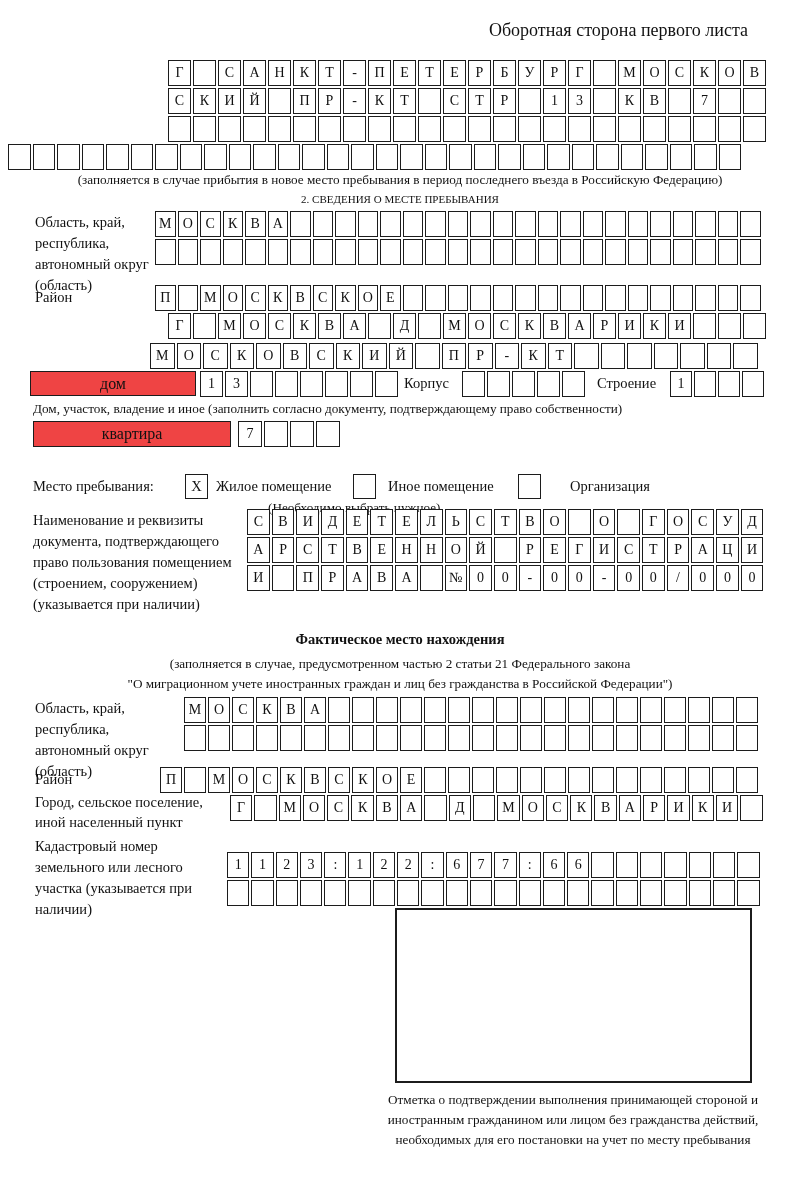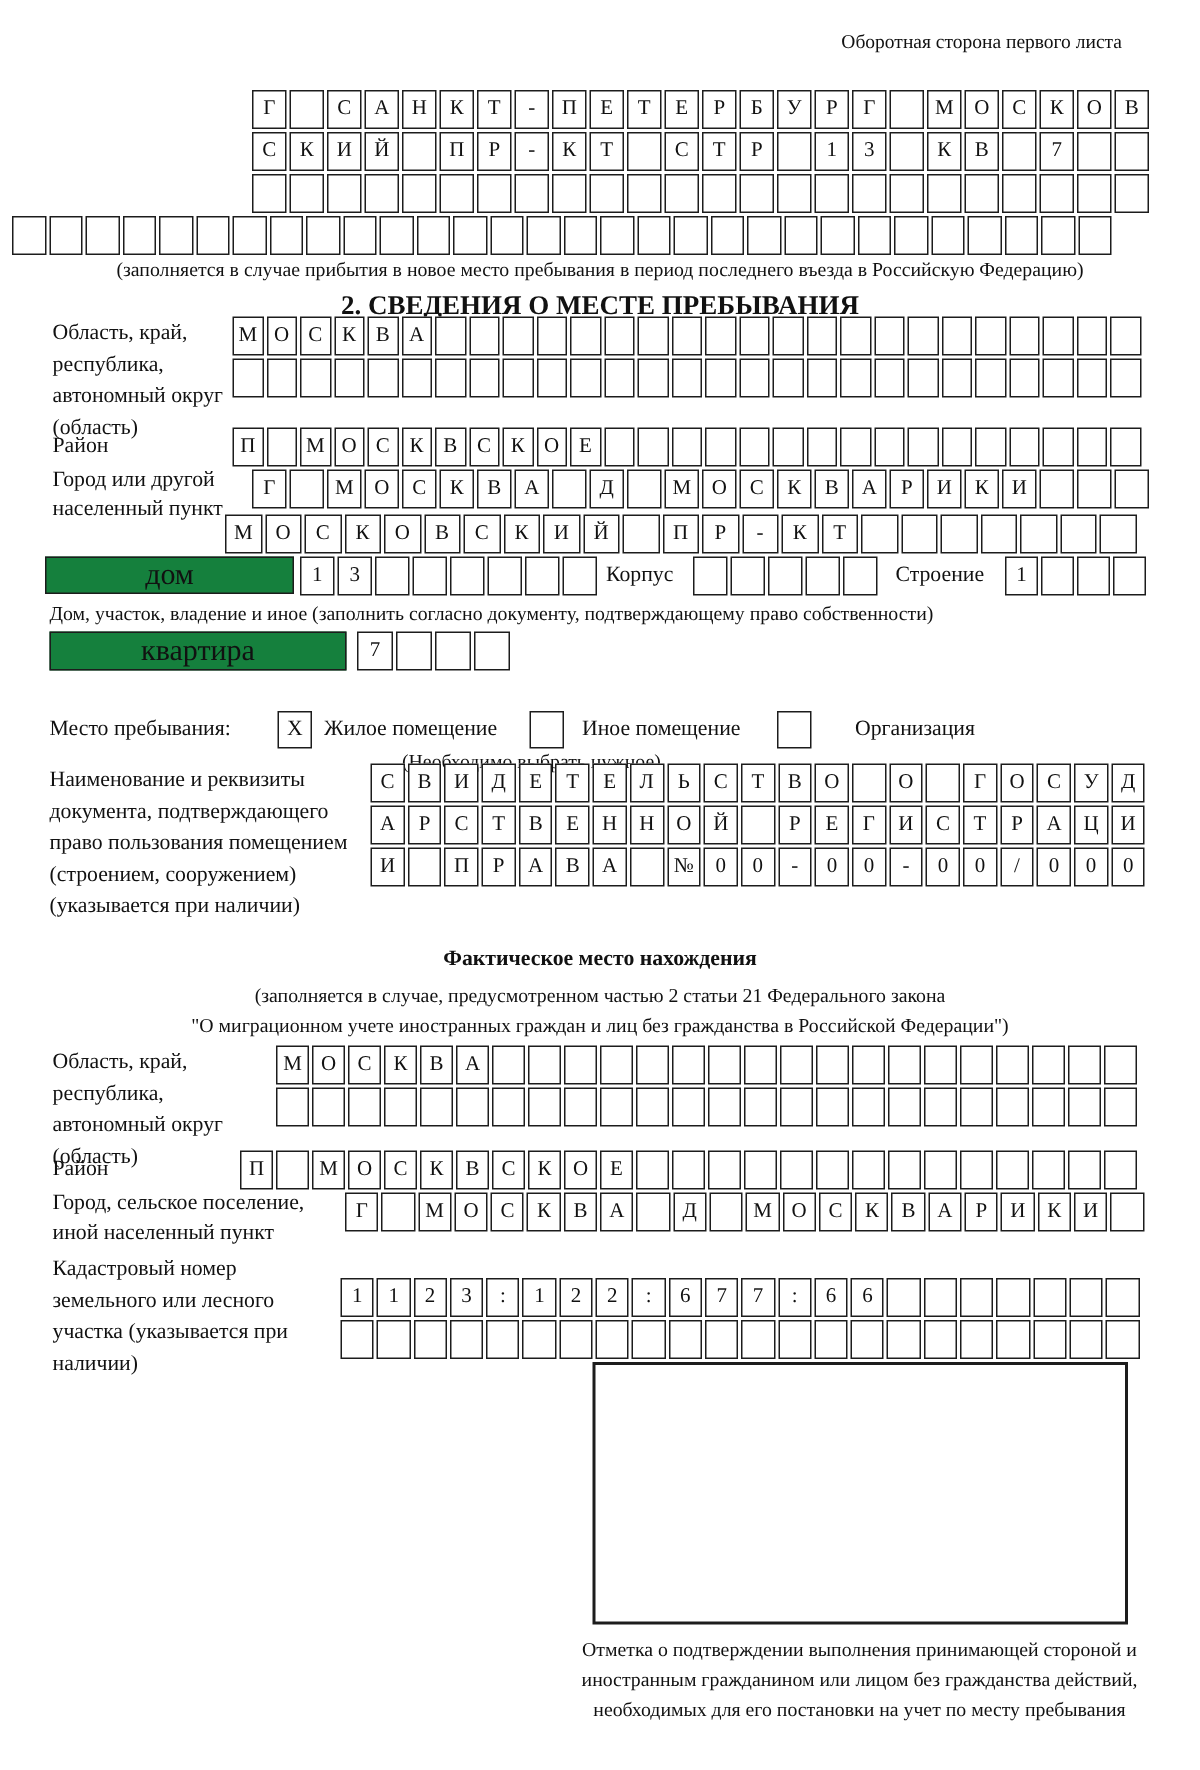--- a/index.html
+++ b/index.html
@@ -5,38 +5,38 @@
   html,body{margin:0;padding:0;background:#ffffff;}
   .page{
     position:relative;
     width:800px;height:1180px;
     background:#ffffff;
     font-family:"Liberation Serif","DejaVu Serif",serif;
     color:#111;
     overflow:hidden;
   }
   .abs{position:absolute;}
-  .hdr-note{font-size:13px;text-align:right;}
+  .hdr-note{font-size:18px;text-align:right;}
   .lbl{font-size:14.5px;line-height:21px;}
   .cap{font-size:13.2px;}
   .center{text-align:center;width:800px;left:0;}
-  .sec-title{font-weight:bold;font-size:18px;}
+  .sec-title{font-weight:normal;font-size:11px;}
   .sub-title{font-weight:bold;font-size:14.5px;}
   .box-row{display:flex;gap:2px;}
   .box{
     box-sizing:border-box;
     width:var(--bw,23px);height:26px;
     border:1.6px solid #1c1c1c;
     display:flex;align-items:center;justify-content:center;
     font-size:14px;background:#fff;flex:0 0 auto;
   }
   .named-box{
     box-sizing:border-box;border:1.6px solid #1c1c1c;
     display:flex;align-items:center;justify-content:center;
-    font-size:20px;background:#15803d;
+    font-size:16px;background:#ef4444;
   }
   .chk{
     box-sizing:border-box;width:23px;height:25px;
     border:1.6px solid #1c1c1c;display:flex;align-items:center;justify-content:center;
     font-size:14.5px;background:#fff;
   }
   .stamp{
     box-sizing:border-box;border:2px solid #1c1c1c;background:#fff;
   }
 </style>
@@ -245,21 +245,20 @@
       <span class="box"></span>
       <span class="box"></span>
       <span class="box"></span>
       <span class="box"></span>
       <span class="box"></span>
       <span class="box"></span>
       <span class="box"></span>
       <span class="box"></span>
     </div>
 
-  <div class="abs lbl" style="left:35px;top:311px;width:140px;line-height:19px;">Город или другой населенный пункт</div>
   <div class="abs box-row" style="left:168px;top:313px;--bw:23px;">
       <span class="box">Г</span>
       <span class="box"></span>
       <span class="box">М</span>
       <span class="box">О</span>
       <span class="box">С</span>
       <span class="box">К</span>
       <span class="box">В</span>
       <span class="box">А</span>
       <span class="box"></span>

